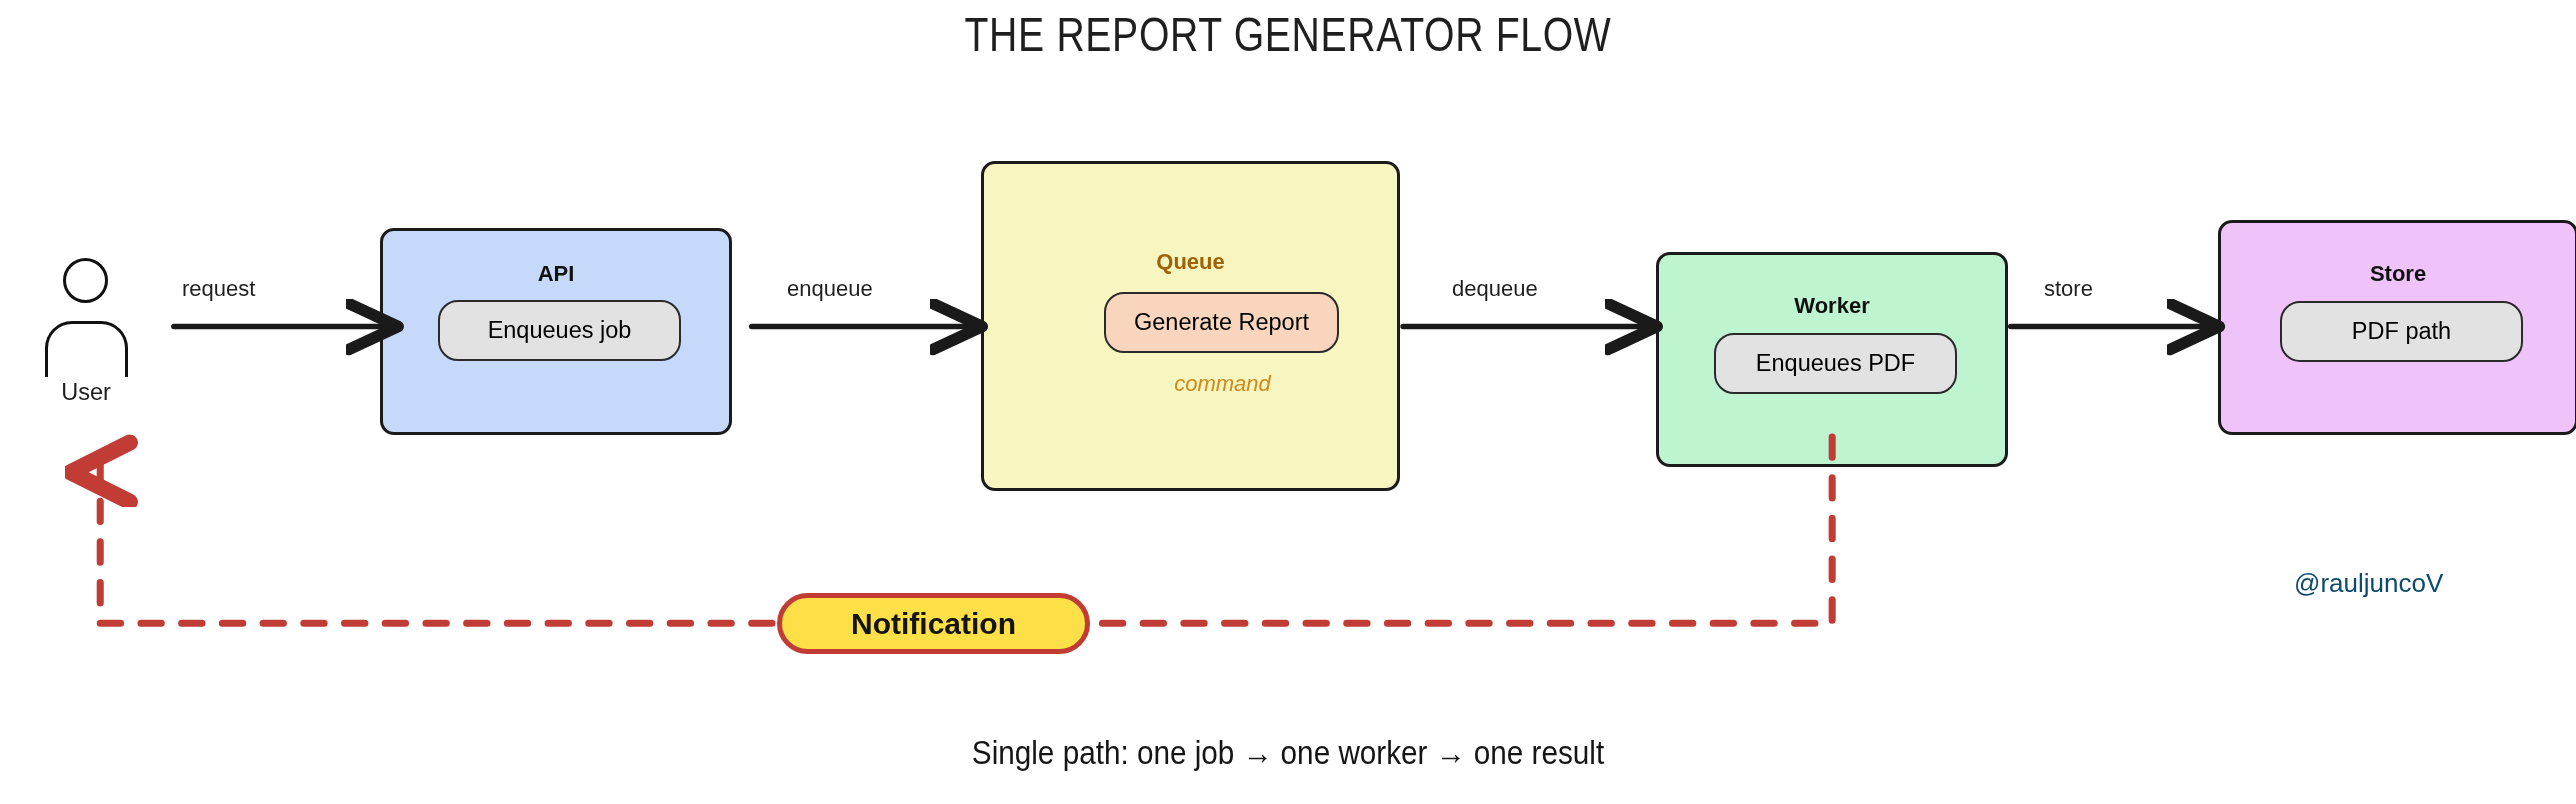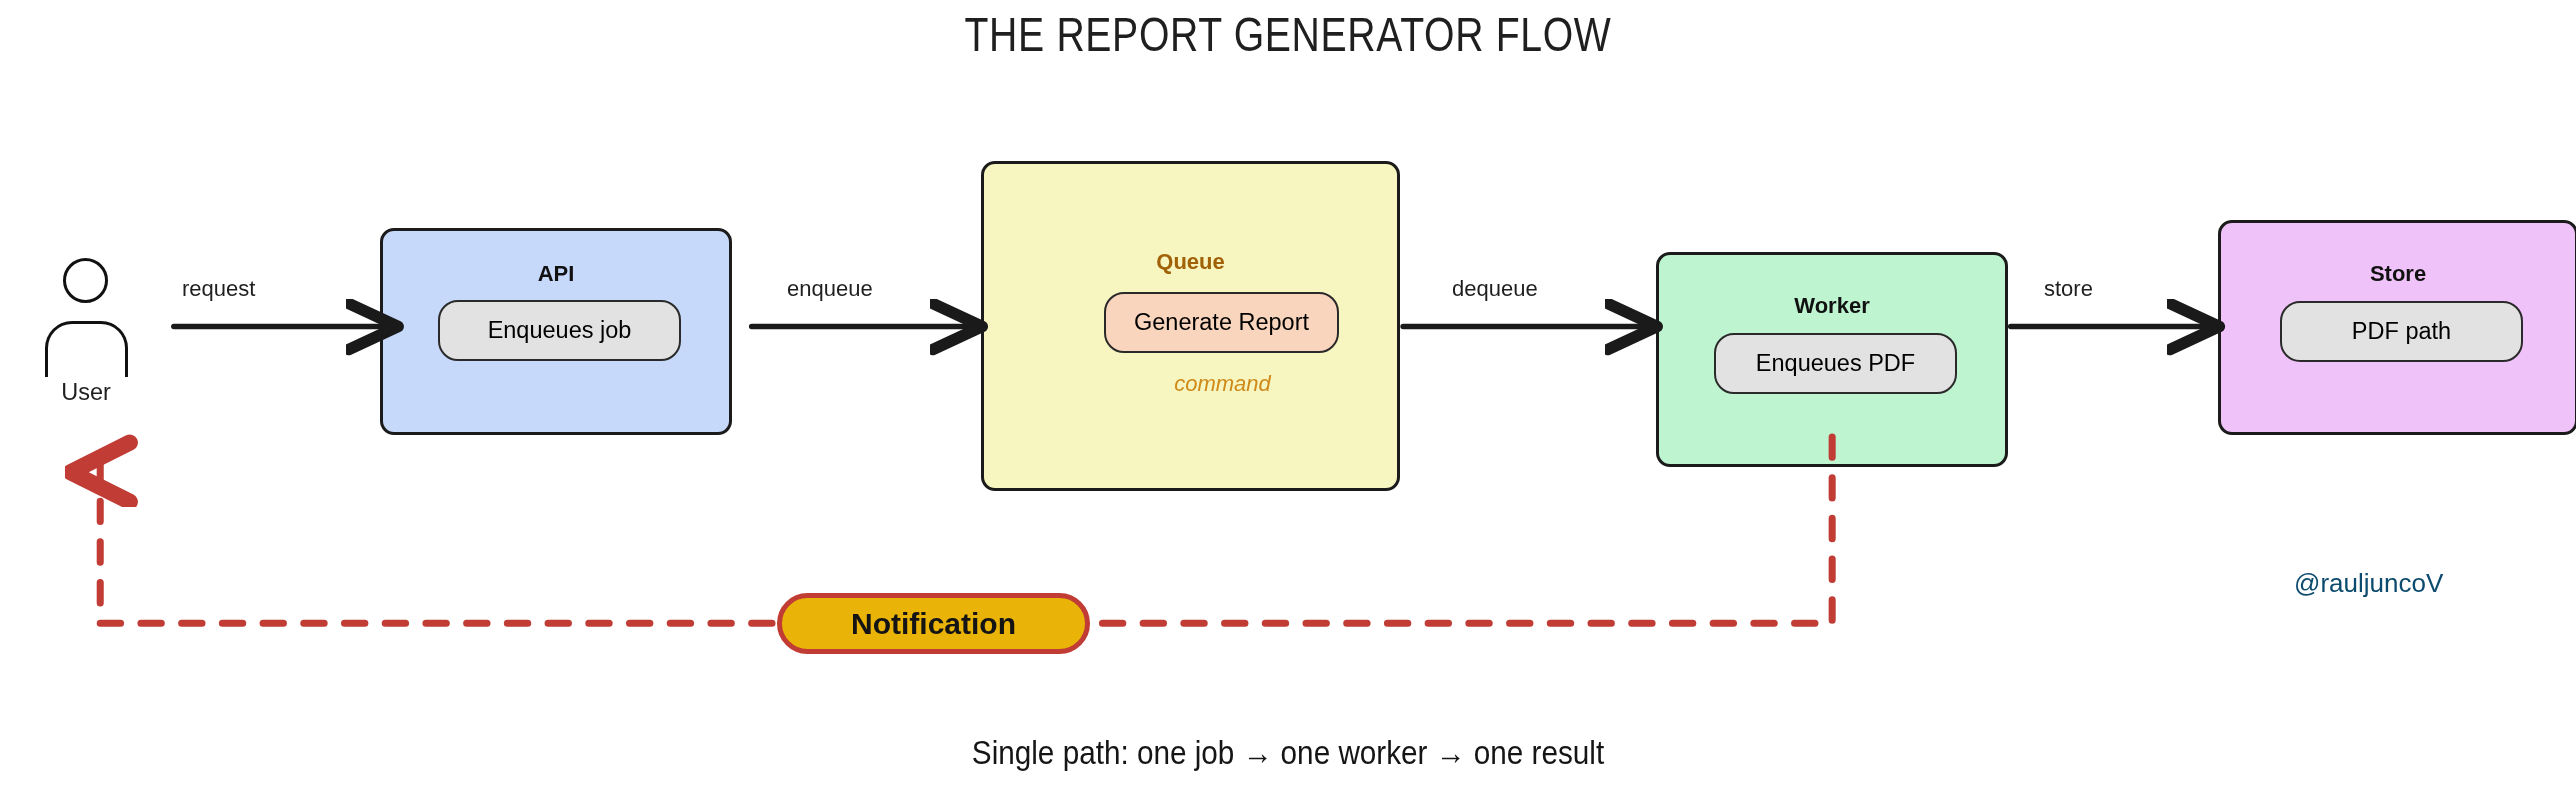--- a/index.html
+++ b/index.html
@@ -145,21 +145,21 @@
   #lbl-dequeue  { left: 1452px; top: 276px; width: 141px; }
   #lbl-store    { left: 2044px; top: 276px; width: 141px; }
 
   
   #notification {
     position: absolute;
     left: 777px;
     top: 593px;
     width: 313px;
     height: 61px;
-    background: #eab308;
+    background: #fde047;
     border: 5.5px solid #c03c34;
     border-radius: 34px;
     box-sizing: border-box;
     display: flex;
     align-items: center;
     justify-content: center;
     font-size: 30px;
     font-weight: bold;
     color: #141414;
   }

